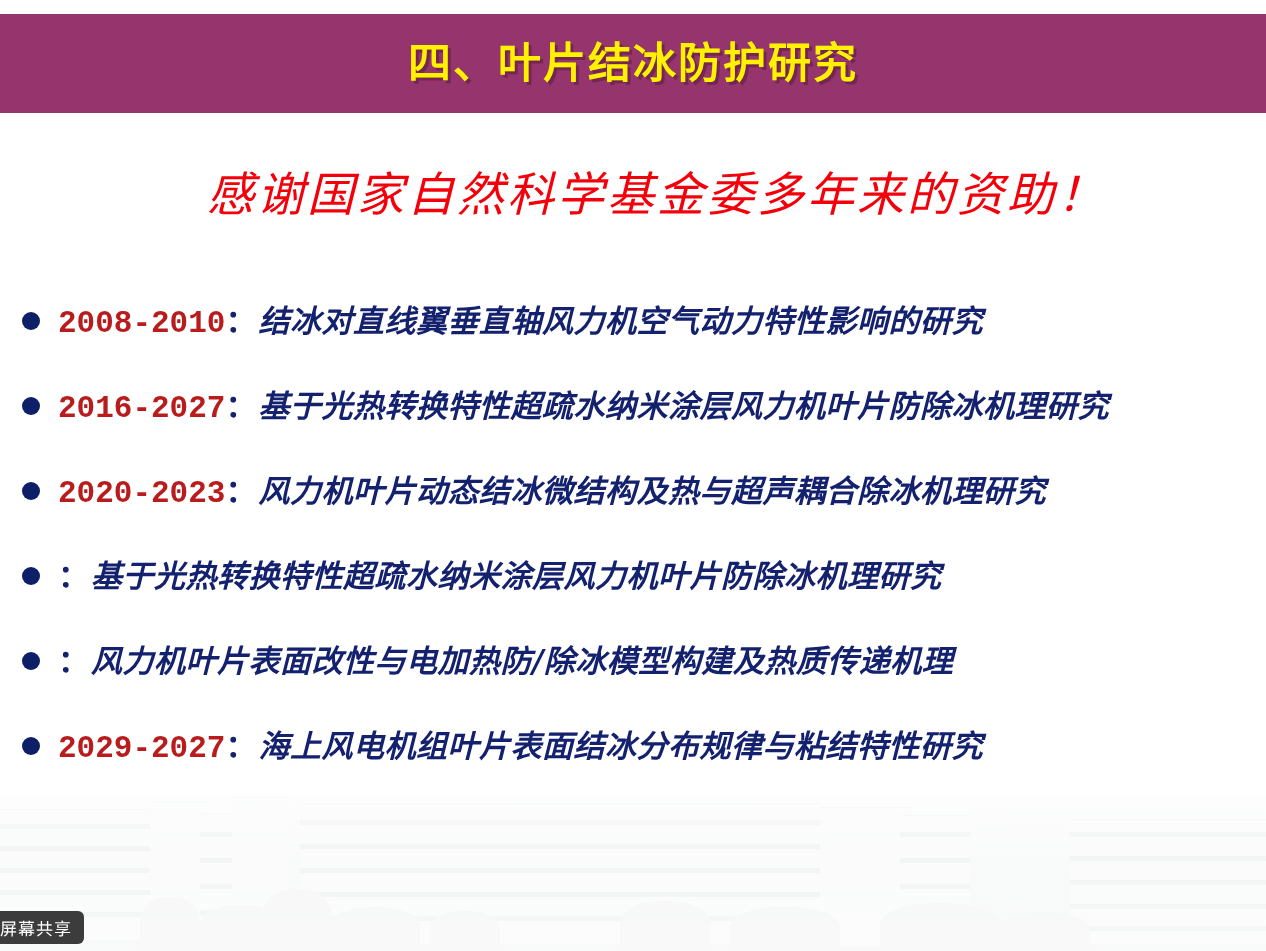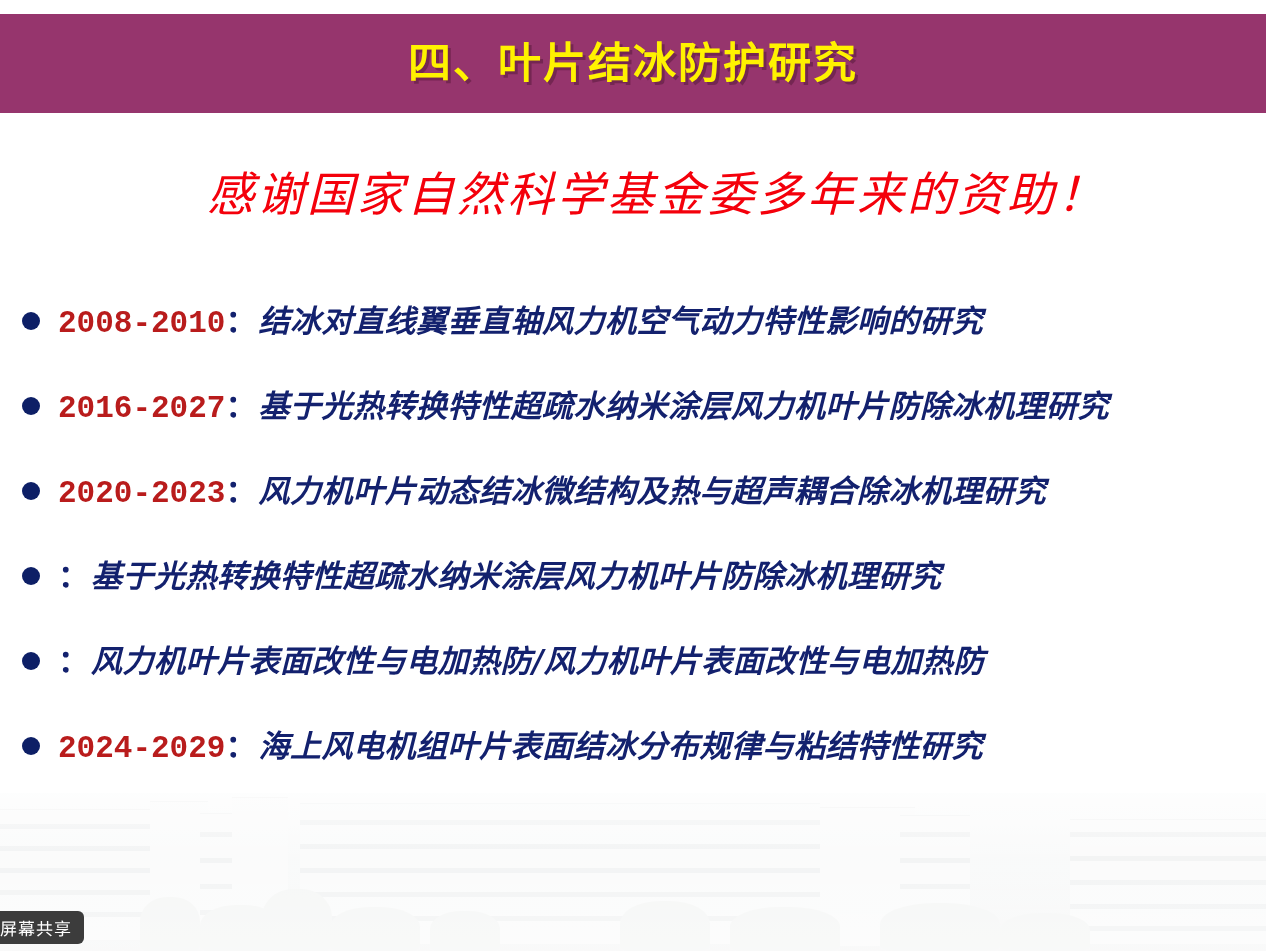--- a/index.html
+++ b/index.html
@@ -254,28 +254,28 @@
         <span class="bullet-body">
           <span class="bullet-sep">：</span>
           <span class="bullet-text">基于光热转换特性超疏水纳米涂层风力机叶片防除冰机理研究</span>
         </span>
       </div>
 
       <div class="bullet-item">
         <span class="bullet-marker"></span>
         <span class="bullet-body">
           <span class="bullet-sep">：</span>
-          <span class="bullet-text">风力机叶片表面改性与电加热防/风力机叶片表面改性与电加热防</span>
-        </span>
-      </div>
-
-      <div class="bullet-item">
-        <span class="bullet-marker"></span>
-        <span class="bullet-body">
-          <span class="bullet-year">2024-2029</span>
+          <span class="bullet-text">风力机叶片表面改性与电加热防/除冰模型构建及热质传递机理</span>
+        </span>
+      </div>
+
+      <div class="bullet-item">
+        <span class="bullet-marker"></span>
+        <span class="bullet-body">
+          <span class="bullet-year">2029-2027</span>
           <span class="bullet-sep">：</span>
           <span class="bullet-text">海上风电机组叶片表面结冰分布规律与粘结特性研究</span>
         </span>
       </div>
 
     </div>
   </div>
 
   <div class="campus-photo">
     <div class="sky"></div>

